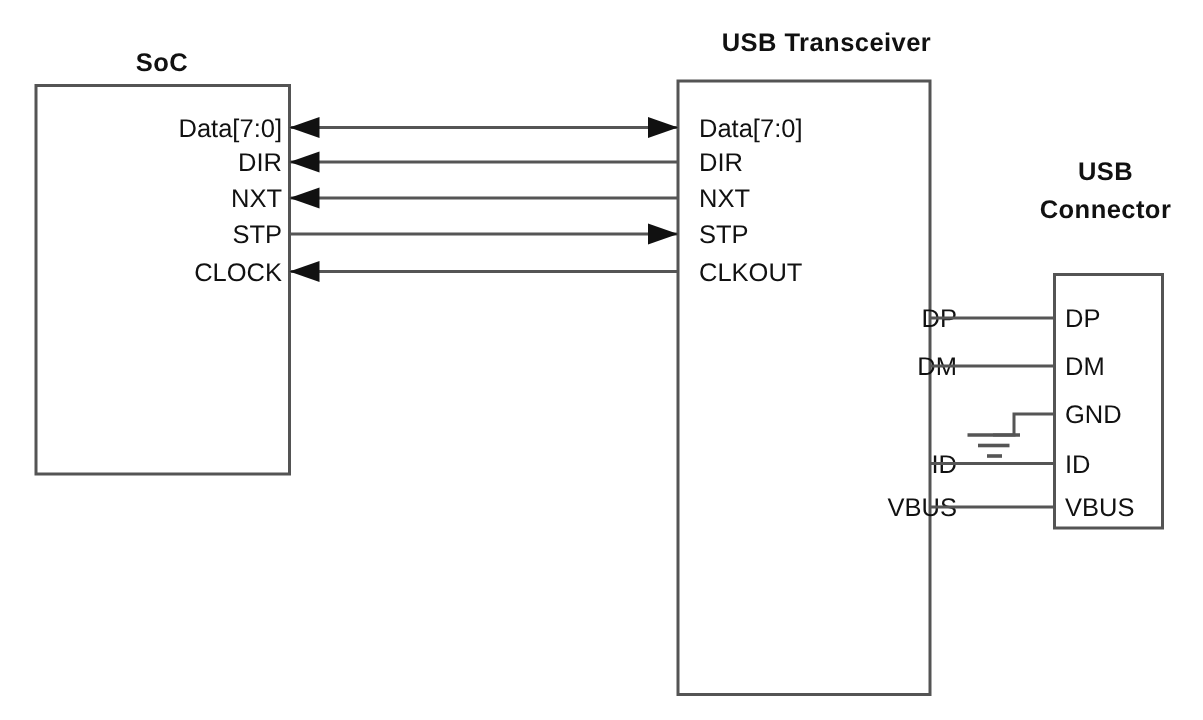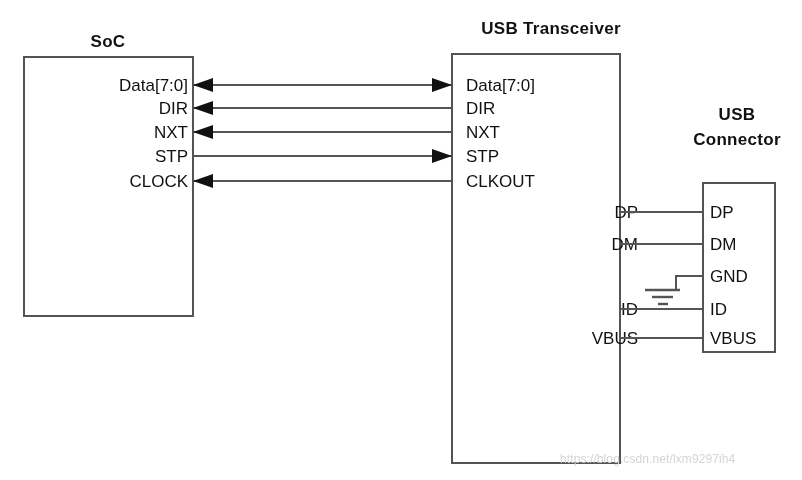--- a/index.html
+++ b/index.html
@@ -143,15 +143,14 @@
     </g>
 
     <g>
       <line class="gndline" x1="645" y1="290" x2="680" y2="290"></line>
       <line class="gndline" x1="652" y1="297" x2="673" y2="297"></line>
       <line class="gndline" x1="658" y1="304" x2="668" y2="304"></line>
     </g>
 
   </svg>
 
-  <div class="watermark">https://blog.csdn.net/lxm9297ih4</div>
 
 </div>
 
 </body></html>

